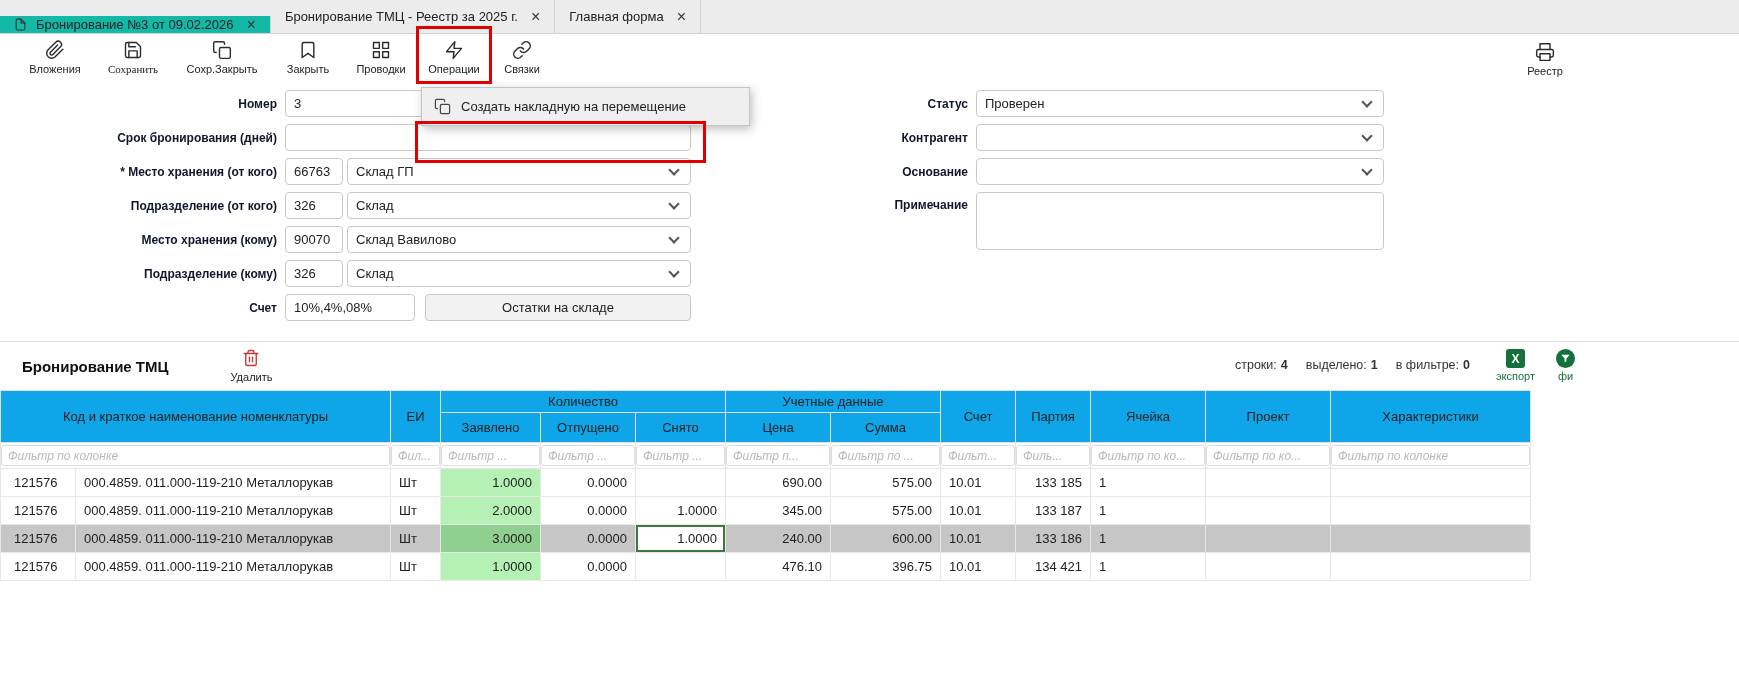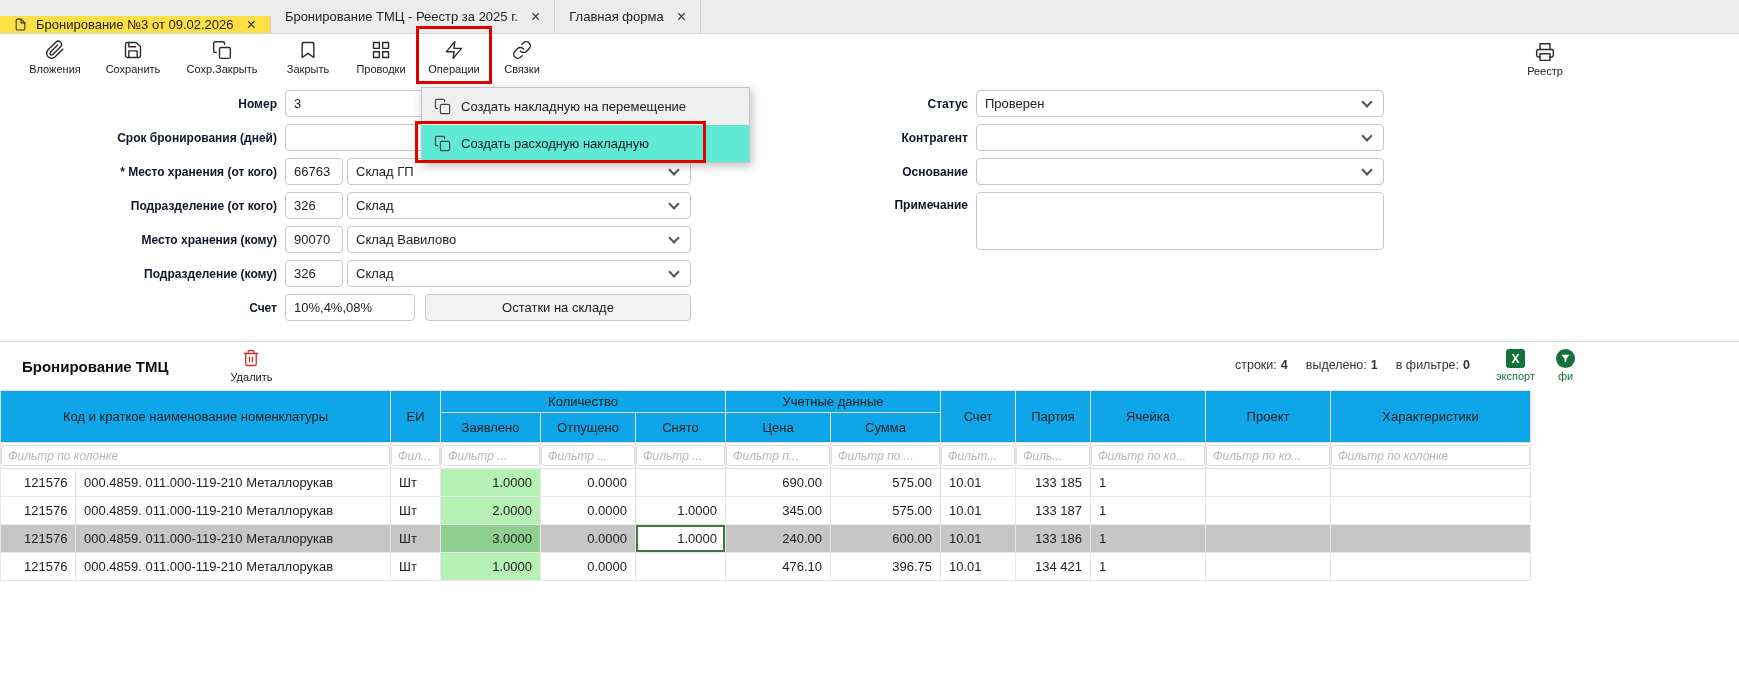--- a/index.html
+++ b/index.html
@@ -2,30 +2,30 @@
 <html style="--highlight-red: #e10000; --qty-green: #b5f1b5; --qty-green-selected: #8fcf8f; --selected-row: #c6c6c6; --excel-green: #15713c;"><head>
 <meta charset="utf-8">
 <style>
   * { box-sizing: border-box; }
   body { margin:0; background:#fff; font-family:"Liberation Sans", sans-serif; }
   .app { position:relative; width:1739px; height:678px; background:#fff; overflow:hidden; }
 
   
   .tabbar { height:34px; background:#ececec; border-bottom:1px solid #d4d4d4; display:flex; align-items:stretch; }
   .tab { display:flex; align-items:center; gap:9px; padding:0 14px; border-right:1px solid #d0d0d0; font-size:13px; color:#222; cursor:default; white-space:nowrap; }
-  .tab.active { background:#fde047;margin-top:16px; }
+  .tab.active { background:#14b8a6;margin-top:16px; }
   .tab-close { font-size:16px; line-height:1; color:#333; margin-left:4px; }
   .tab-doc-icon svg { display:block; }
 
   
   .toolbar { position:relative; height:52px; display:flex; align-items:flex-start; padding:4px 0 0 18px; }
   .tb-btn { display:flex; flex-direction:column; align-items:center; gap:3px; background:transparent; border:none; padding:2px 0 0; font-family:inherit; font-size:11px; color:#222; margin-right:3px; cursor:pointer; }
   .tb-btn svg { display:block; }
   .toolbar .tb-btn:nth-of-type(1){ width:74px; }
-  .toolbar .tb-btn:nth-of-type(2){ width:76px; }
+  .toolbar .tb-btn:nth-of-type(2){ width:76px;font-family:Liberation Serif, serif; }
   .toolbar .tb-btn:nth-of-type(3){ width:96px; }
   .toolbar .tb-btn:nth-of-type(4){ width:70px; }
   .toolbar .tb-btn:nth-of-type(5){ width:70px; }
   .toolbar .tb-btn:nth-of-type(6){ width:70px; }
   .toolbar .tb-btn:nth-of-type(7){ width:60px; }
   .tb-registry { position:absolute; right:164px; top:6px; width:60px; margin:0; }
 
   
   .form-area { padding:4px 0 9px; }
   .form-columns { display:flex; }
@@ -63,21 +63,21 @@
 
   
   table.grid { border-collapse:collapse; width:1530px; table-layout:fixed; font-size:13px; }
   table.grid th { background:#0ea5e9; border:1px solid #e0e0e0; font-weight:normal; color:#222; padding:3px 5px; }
   tr.group-row th { height:21px; }
   tr.cols-row th { height:30px; }
   tr.filter-row td { background:#fff; border:1px solid #e6e6e6; padding:2px 0; height:26px; }
   .filter-input { width:100%; height:21px; border:1px solid #ddd; border-radius:3px; font-family:inherit; font-size:12px; padding:0 6px; }
   .filter-input::placeholder { color:#b8b8b8; font-style:italic; }
   tbody td { height:28px; border:1px solid #e8e8e8; padding:0 8px; background:#fff; color:#222; white-space:nowrap; overflow:hidden; }
-  tbody td.col-code { padding-left:23px; }
+  tbody td.col-code { padding-left:13px; }
   td.col-requested, td.col-released, td.col-removed, td.col-price, td.col-sum, td.col-batch { text-align:right; }
   td.qty-cell { background:var(--qty-green); }
   tbody tr.selected td { background:var(--selected-row); }
   tbody tr.selected td.qty-cell { background:var(--qty-green-selected); }
   tbody td.focused-cell, tbody tr.selected td.focused-cell { background:#fff; box-shadow:inset 0 0 0 2px #3c7a3c; }
 
   
   .dropdown-menu { position:absolute; left:421px; top:87px; width:329px; background:#5eead4; border:1px solid #c4c4c4; box-shadow:2px 3px 9px rgba(0,0,0,0.25); z-index:20; }
   .menu-item { height:37px; display:flex; align-items:center; gap:10px; padding:0 12px; font-size:13px; color:#222; cursor:pointer; }
   .menu-item.hover { background:#efefef; }
@@ -418,27 +418,18 @@
   <div class="dropdown-menu">
     <div class="menu-item hover">
       <span>
           <svg width="17" height="17" viewBox="0 0 24 24" fill="none" stroke="#444" stroke-width="1.7" stroke-linecap="round" stroke-linejoin="round">
             <rect x="9" y="9" width="13" height="13" rx="2"></rect>
             <path d="M5 15H4a2 2 0 0 1-2-2V4a2 2 0 0 1 2-2h9a2 2 0 0 1 2 2v1"></path>
           </svg>
         </span>
       <span>Создать накладную на перемещение</span>
     </div>
-    <div class="menu-item">
-      <span>
-          <svg width="17" height="17" viewBox="0 0 24 24" fill="none" stroke="#444" stroke-width="1.7" stroke-linecap="round" stroke-linejoin="round">
-            <rect x="9" y="9" width="13" height="13" rx="2"></rect>
-            <path d="M5 15H4a2 2 0 0 1-2-2V4a2 2 0 0 1 2-2h9a2 2 0 0 1 2 2v1"></path>
-          </svg>
-        </span>
-      <span>Создать расходную накладную</span>
-    </div>
   </div>
 
   <div class="red-box" id="red-box-operations"></div>
   <div class="red-box" id="red-box-menu-item"></div>
 
 </div>
 
 </body></html>

